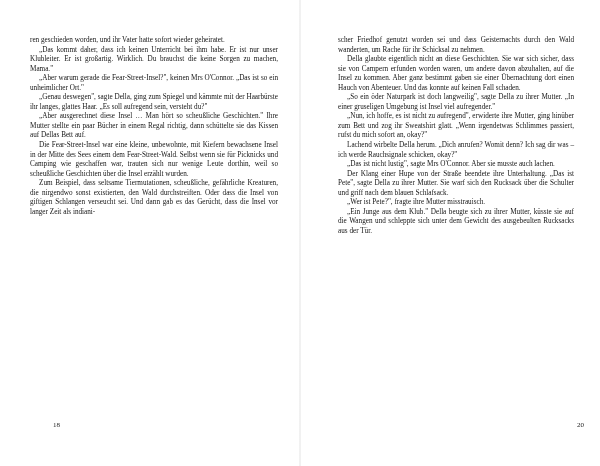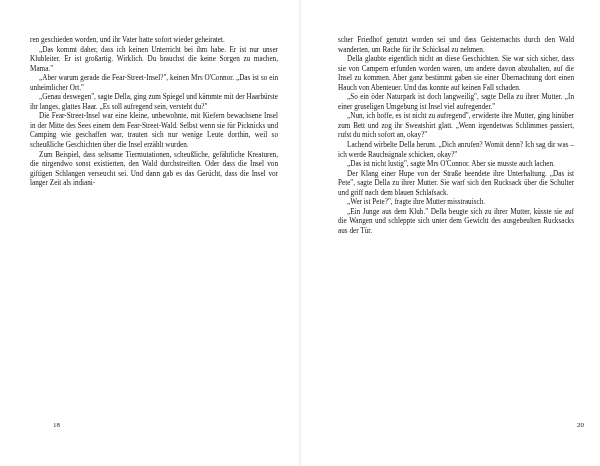--- a/index.html
+++ b/index.html
@@ -79,20 +79,21 @@
 <body>
 
 <div class="book">
 
   <div class="page left">
     <div class="text-col">
       <p class="noindent">ren geschieden worden, und ihr Vater hatte sofort wieder geheiratet.</p>
       <p>„Das kommt daher, dass ich keinen Unterricht bei ihm habe. Er ist nur unser Klubleiter. Er ist großartig. Wirklich. Du brauchst die keine Sorgen zu machen, Mama."</p>
       <p>„Aber warum gerade die Fear-Street-Insel?", keinen Mrs O'Connor. „Das ist so ein unheimlicher Ort."</p>
       <p>„Genau deswegen", sagte Della, ging zum Spiegel und kämmte mit der Haarbürste ihr langes, glattes Haar. „Es soll aufregend sein, versteht du?"</p>
+      <p>„Aber ausgerechnet diese Insel … Man hört so scheußliche Geschichten." Ihre Mutter stellte ein paar Bücher in einem Regal richtig, dann schüttelte sie das Kissen auf Dellas Bett auf.</p>
       <p>Die Fear-Street-Insel war eine kleine, unbewohnte, mit Kiefern bewachsene Insel in der Mitte des Sees einem dem Fear-Street-Wald. Selbst wenn sie für Picknicks und Camping wie geschaffen war, trauten sich nur wenige Leute dorthin, weil so scheußliche Geschichten über die Insel erzählt wurden.</p>
       <p>Zum Beispiel, dass seltsame Tiermutationen, scheußliche, gefährliche Kreaturen, die nirgendwo sonst existierten, den Wald durchstreiften. Oder dass die Insel von giftigen Schlangen verseucht sei. Und dann gab es das Gerücht, dass die Insel vor langer Zeit als indiani-</p>
     </div>
     <div class="folio left">18</div>
   </div>
 
   <div class="gutter"></div>
 
   <div class="page right">
     <div class="text-col">

